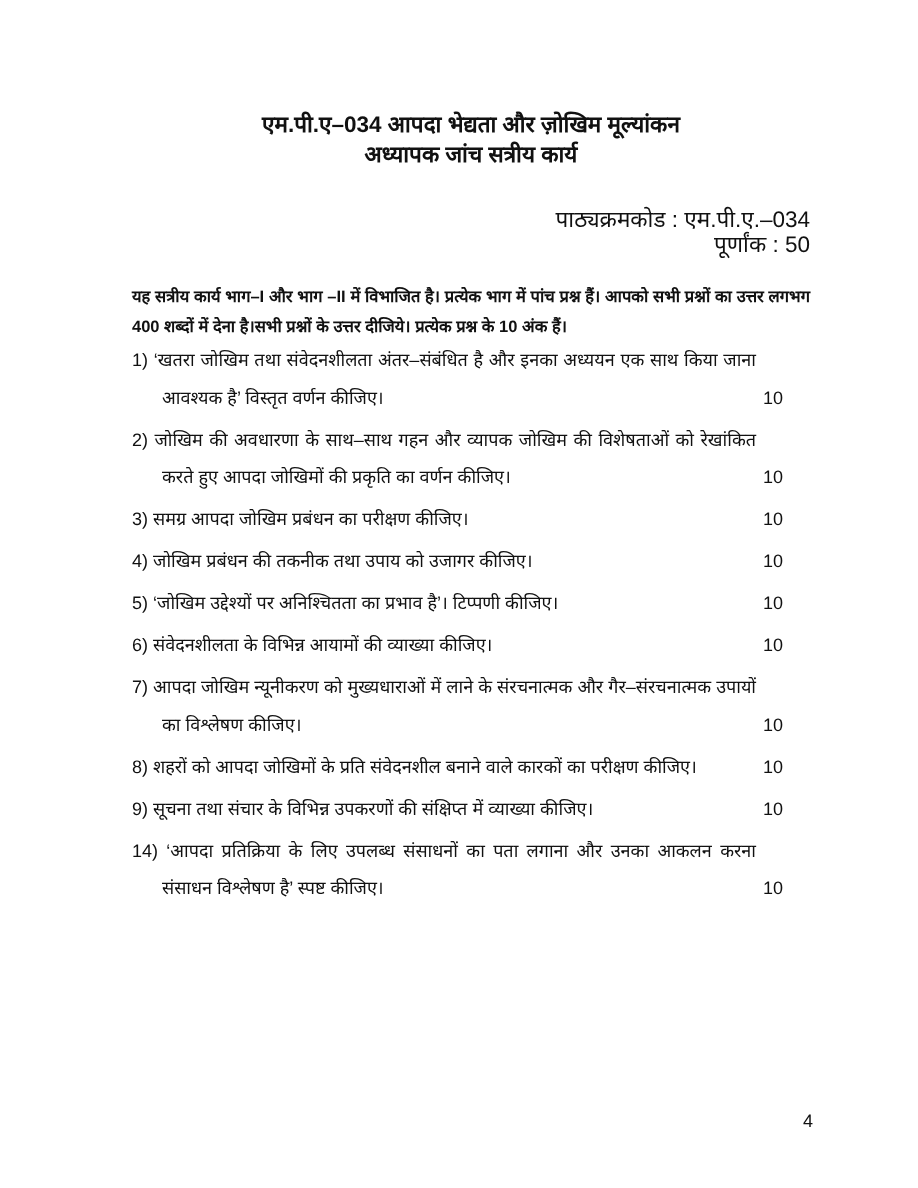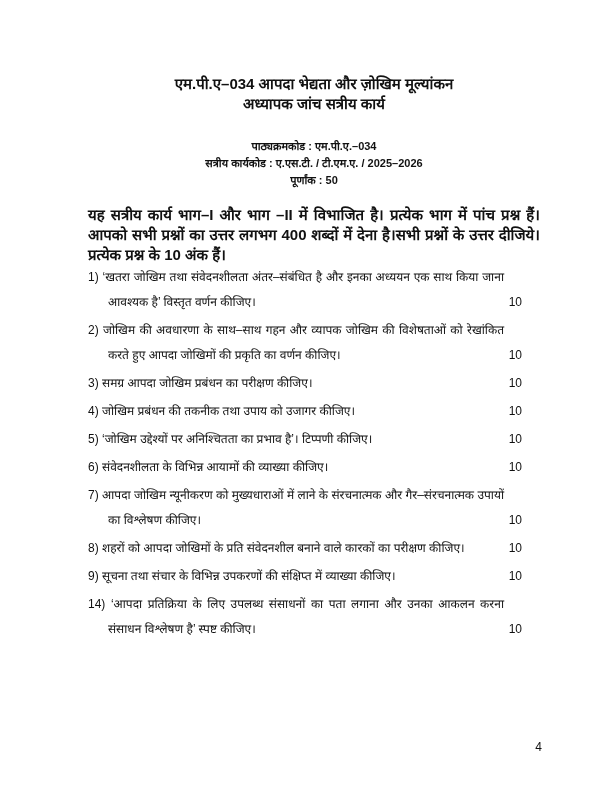--- a/index.html
+++ b/index.html
@@ -25,29 +25,29 @@
   }
   .title-block {
     margin-top: 74px;
     text-align: center;
     font-weight: bold;
     font-size: 15px;
     line-height: 20px;
   }
   .meta {
     margin-top: 24px;
-    text-align: center;
-    font-weight: bold;
-    font-size: 11px;
+    text-align: right;
+    font-weight: normal;
+    font-size: 15px;
     line-height: 17px;
   }
   .instructions {
     margin: 16px 0 0 0;
     font-weight: bold;
-    font-size: 15px;
+    font-size: 11px;
     line-height: 20px;
     text-align: justify;
   }
   .part-heading {
     margin: 20px 0 12px 0;
     text-align: center;
     font-weight: bold;
     font-size: 13px;
   }
   .questions {
@@ -82,21 +82,20 @@
 <div class="page">
   <div class="content">
 
     <div class="title-block">
       <div>एम.पी.ए–034 आपदा भेद्यता और ज़ोखिम मूल्यांकन</div>
       <div>अध्यापक जांच सत्रीय कार्य</div>
     </div>
 
     <div class="meta">
       <div>पाठ्यक्रमकोड : एम.पी.ए.–034</div>
-      <div>सत्रीय कार्यकोड : ए.एस.टी. / टी.एम.ए. / 2025–2026</div>
       <div>पूर्णांक : 50</div>
     </div>
 
     <p class="instructions">यह सत्रीय कार्य भाग–I और भाग –II में विभाजित है। प्रत्येक भाग में पांच प्रश्न हैं। आपको सभी प्रश्नों का उत्तर लगभग 400 शब्दों में देना है।सभी प्रश्नों के उत्तर दीजिये। प्रत्येक प्रश्न के 10 अंक हैं।</p>
 
 
     <div class="questions">
       <div class="q">
         <span>1)</span>
         <span>‘खतरा जोखिम तथा संवेदनशीलता अंतर–संबंधित है और इनका अध्ययन एक साथ किया जाना आवश्यक है’ विस्तृत वर्णन कीजिए।</span>

